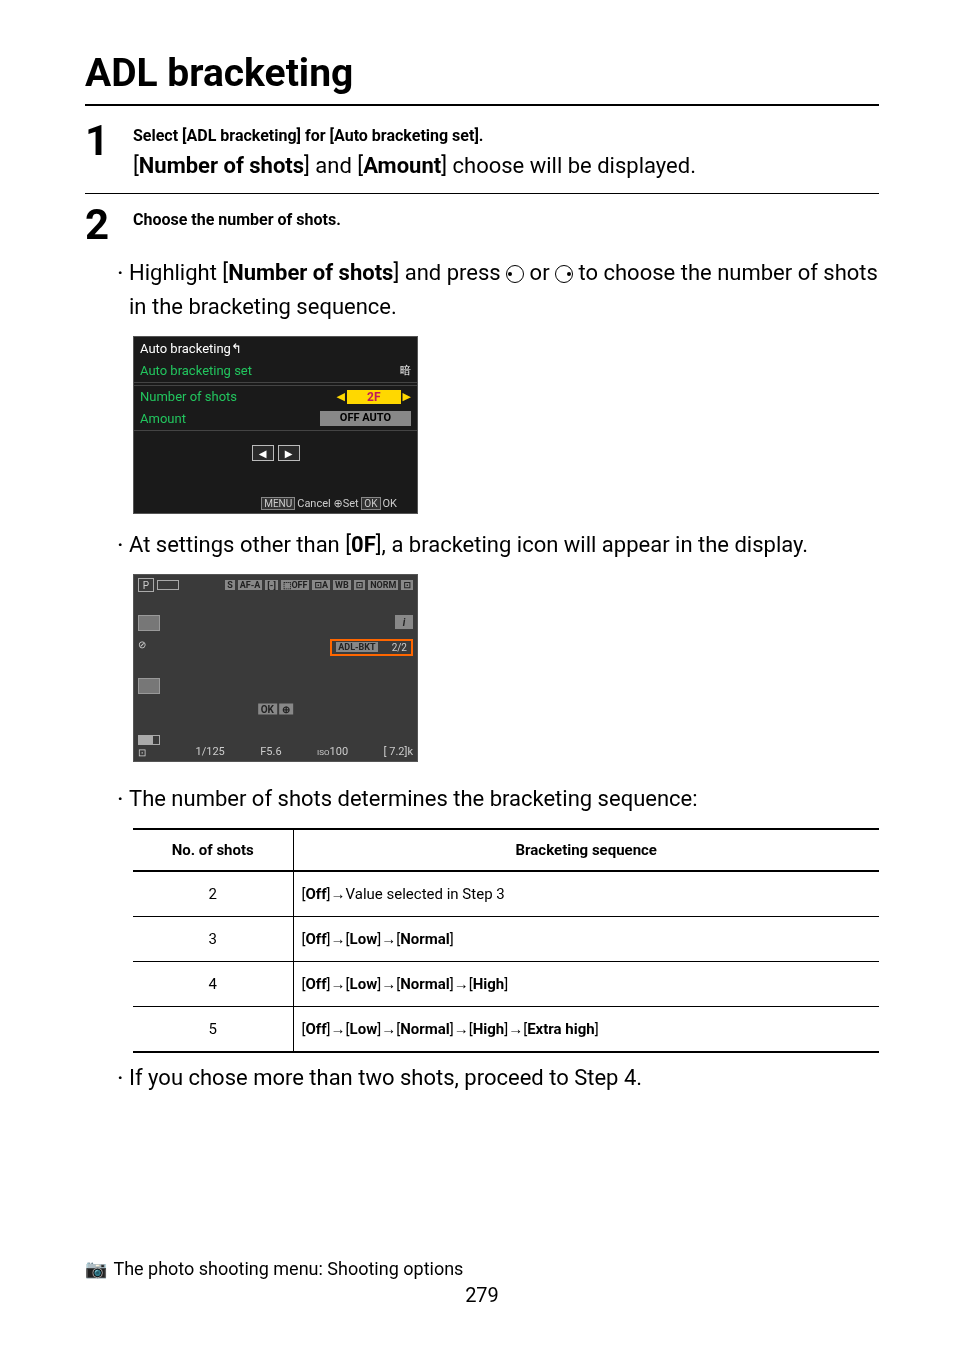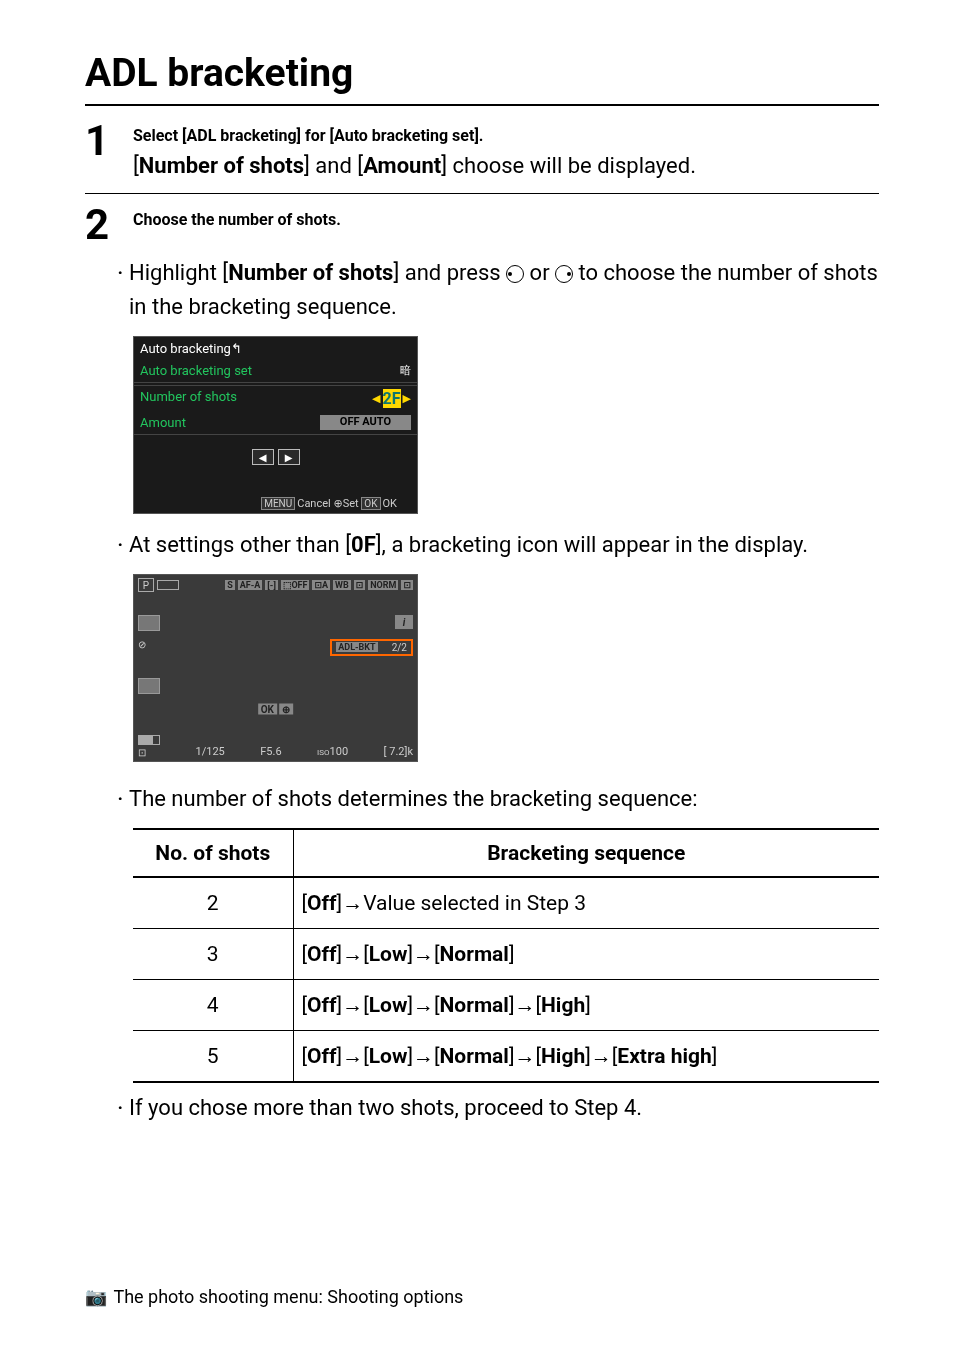--- a/index.html
+++ b/index.html
@@ -101,24 +101,24 @@
     .menu-label {
       color: #22c55e;
     }
     .value-yellow {
       display: inline-flex;
       align-items: center;
       gap:2px;
     }
     .yellow-box {
       background: #ffd800;
-      color: #0f766e;
-      padding: 0 0;
-      font-weight: bold;
-      font-size: 16px;
+      color: #be185d;
+      padding: 0 20px;
+      font-weight: bold;
+      font-size: 12px;
     }
     .yellow-tri {
       color: #ffd800;
       font-size: 11px;
     }
     .off-auto {
       background: #888;
       color: #000;
       padding: 0 20px;
       font-size: 11px;
@@ -276,21 +276,21 @@
       border: 1px solid #aaa;
       background: linear-gradient(to right, #aaa 70%, #3a3a3a 70%);
       margin-bottom: 2px;
     }
     
     table.seq-table {
       border-collapse: collapse;
       width: 100%;
       margin: 8px 0 8px 48px;
       width: calc(100% - 48px);
-      font-size: 21px;
+      font-size: 15px;
     }
     table.seq-table th {
       font-weight: bold;
       padding: 11px 8px;
       border-top: 2px solid #000;
       border-bottom: 2px solid #000;
       text-align: center;
     }
     table.seq-table th:first-child {
       border-right: 1px solid #000;
@@ -503,13 +503,14 @@
 <div class="bullet-item">
   <span class="bullet">・</span>
   <span class="bullet-text">If you chose more than two shots, proceed to Step 4.</span>
 </div>
 
 <div class="page-footer">
   <div class="footer-text">
     <span class="cam-icon">📷</span>
     <span>The photo shooting menu: Shooting options</span>
   </div>
+  <div class="page-num">279</div>
 </div>
 
 </body></html>

